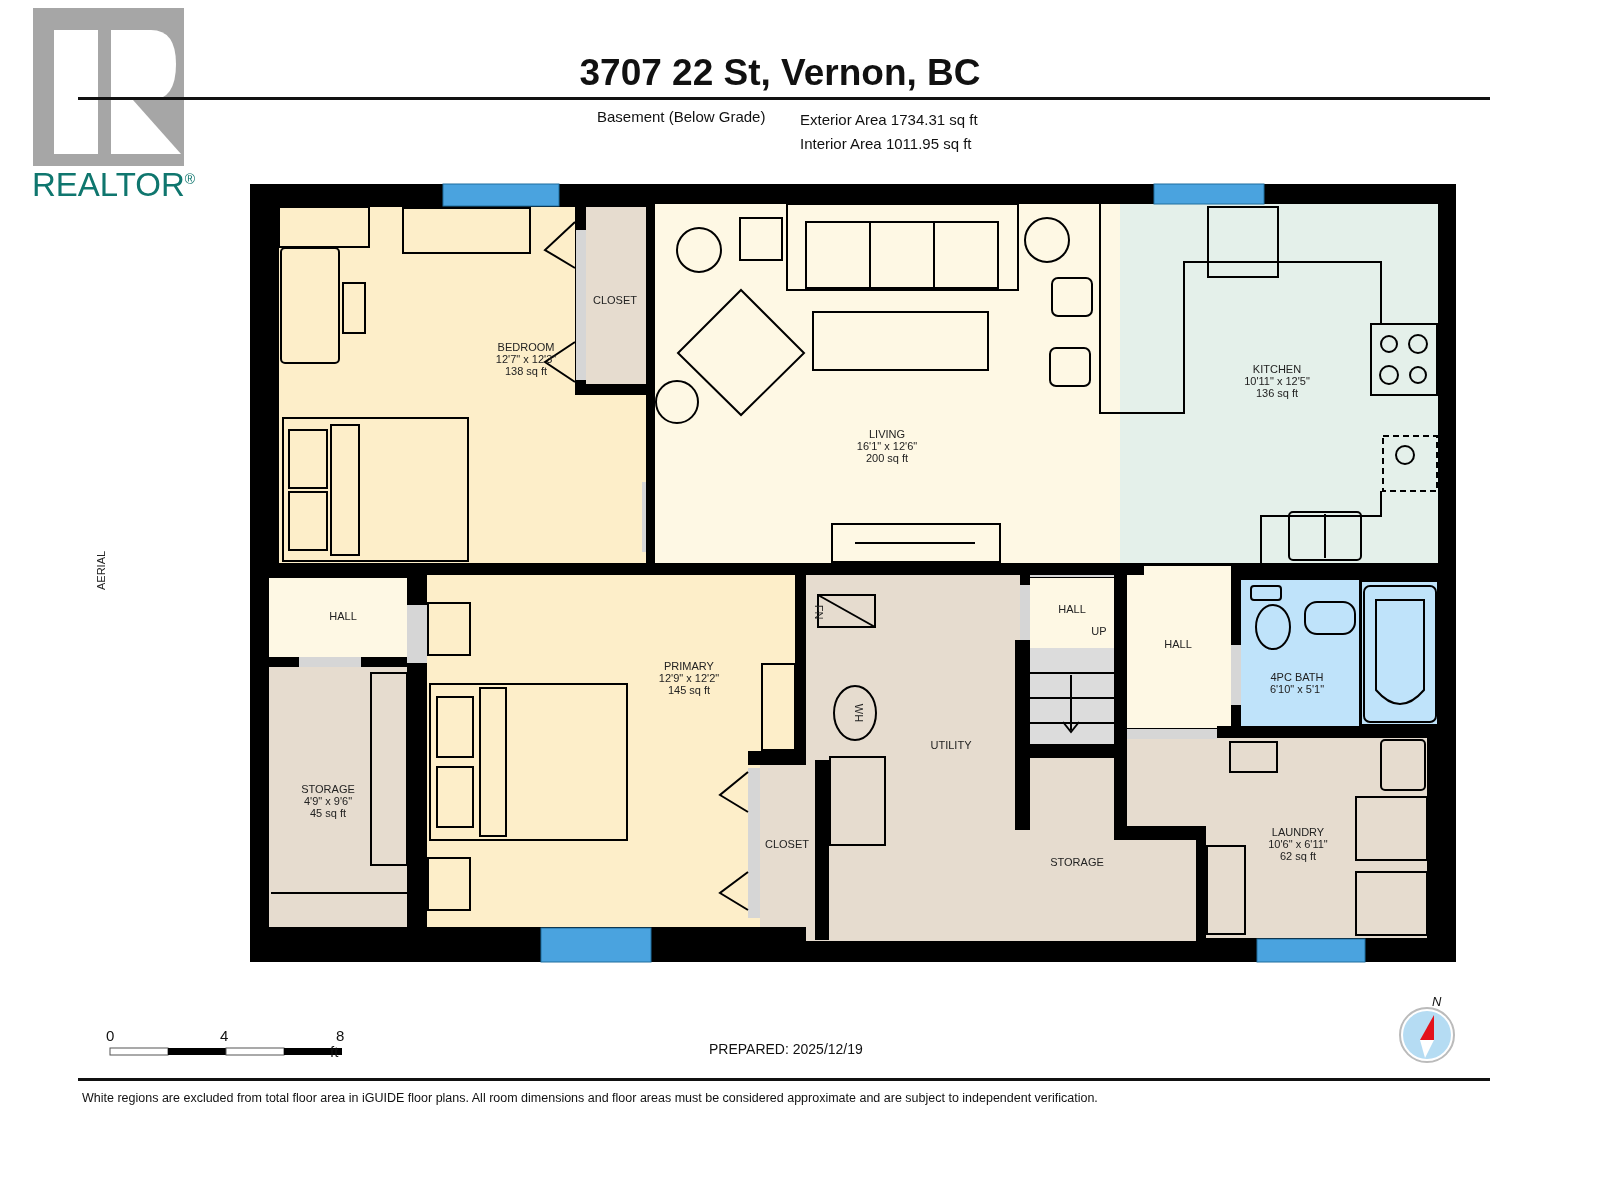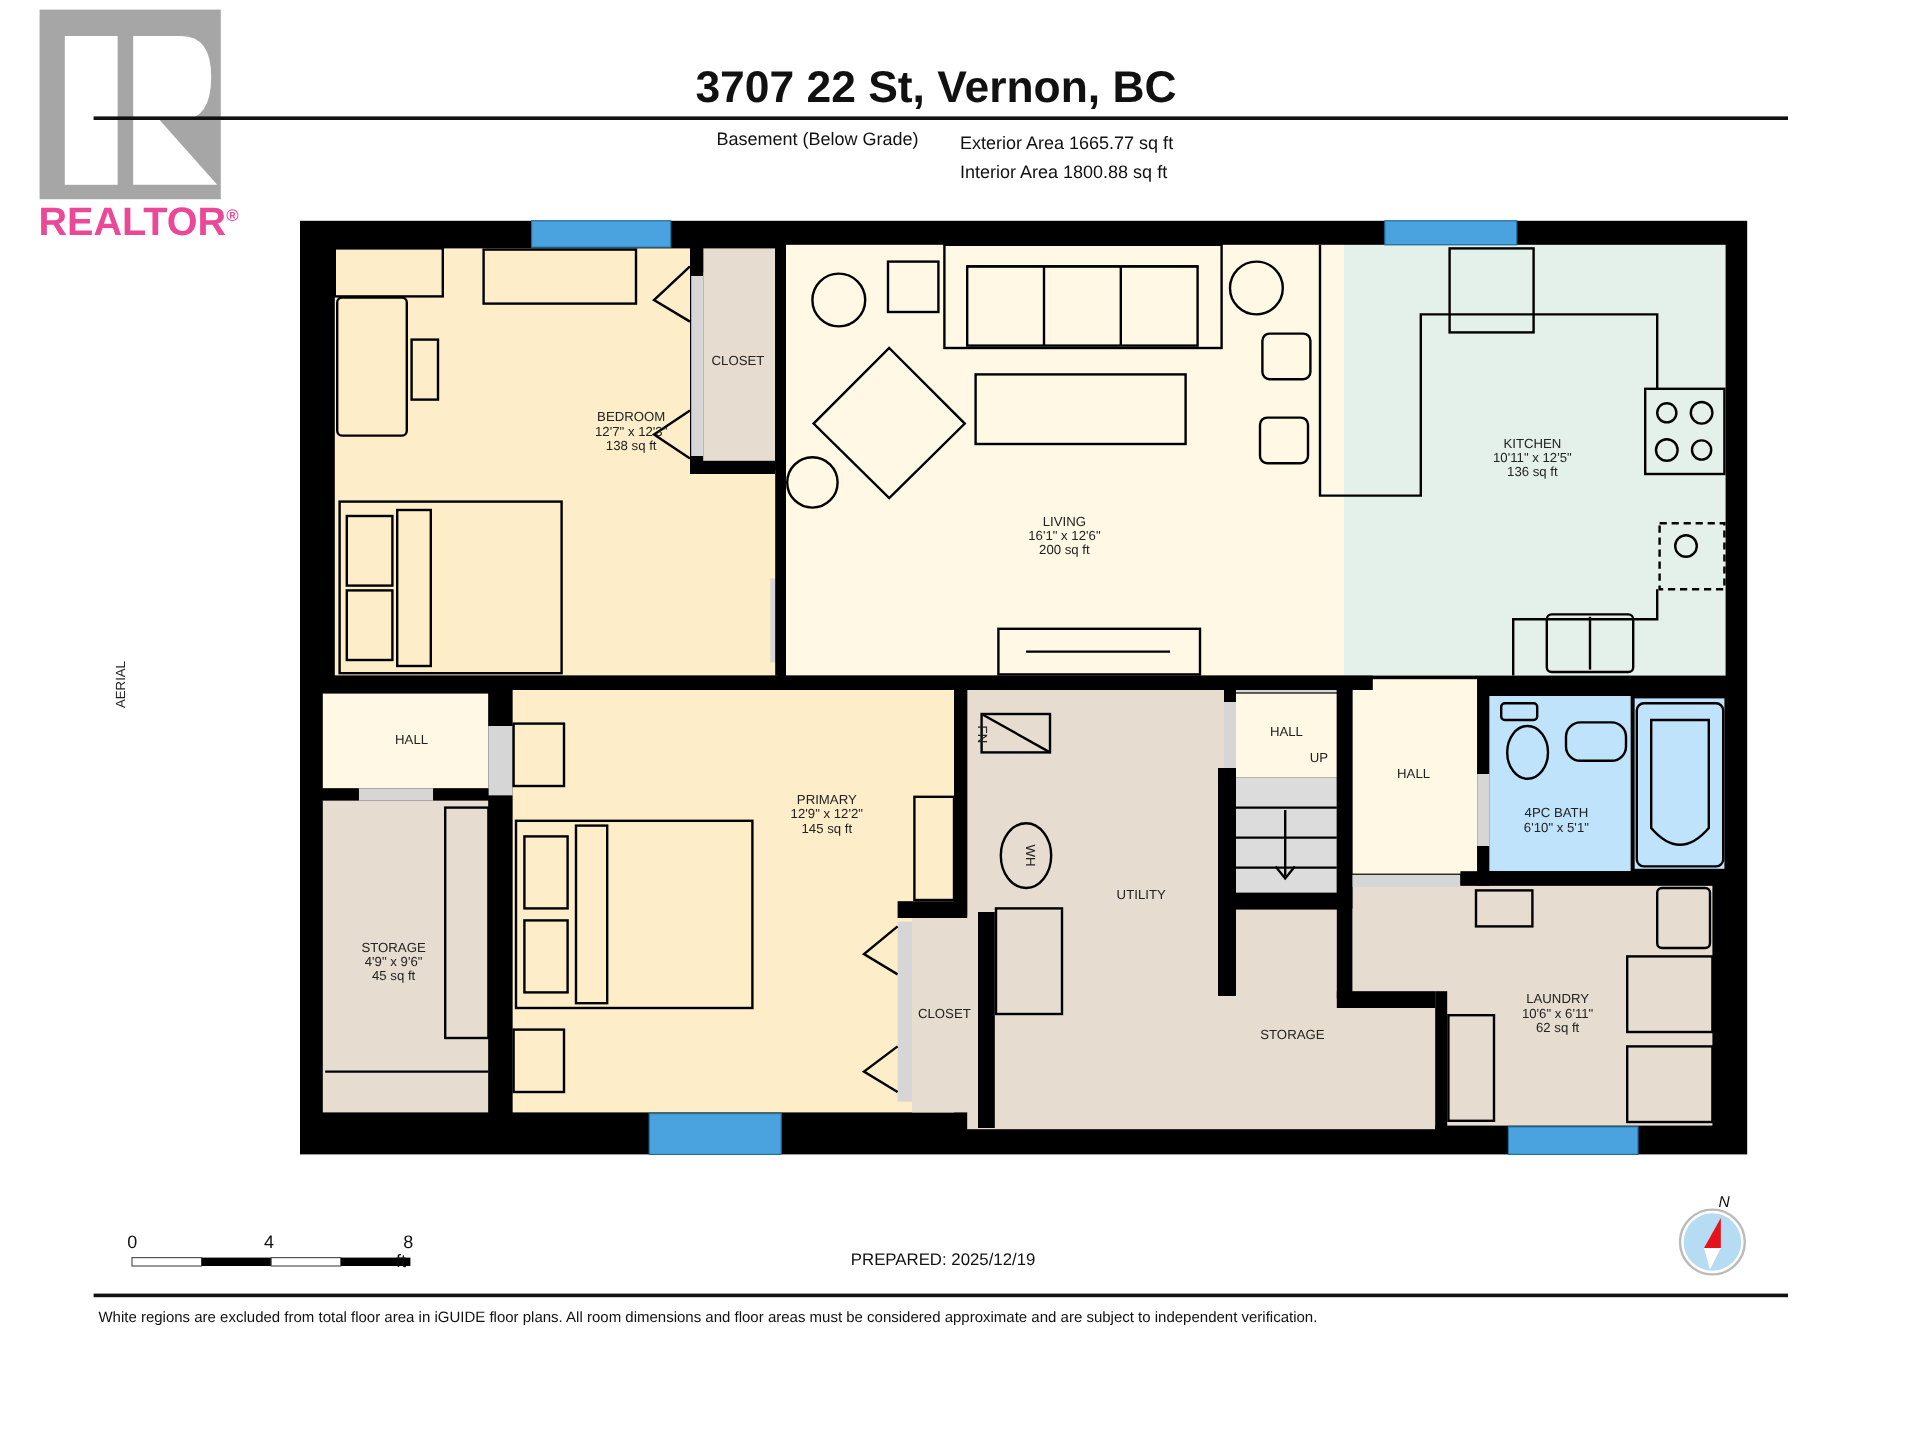--- a/index.html
+++ b/index.html
@@ -1,19 +1,19 @@
 <!DOCTYPE html>
 <html><head>
 <meta charset="utf-8">
 <style>
   html,body{margin:0;padding:0;background:#fff;}
   body{width:1600px;height:1200px;position:relative;overflow:hidden;font-family:"Liberation Sans",sans-serif;color:#111;}
   .abs{position:absolute;}
   .logo-box{left:33px;top:8px;width:151px;height:158px;background:#a6a6a6;}
-  .logo-text{left:32px;top:166px;font-size:33px;color:#ec4899;letter-spacing:0px;font-weight:bold;}
+  .logo-text{left:32px;top:166px;font-size:33px;color:#0f766e;letter-spacing:0px;}
   .title{left:500px;top:52px;width:560px;text-align:center;font-size:37px;font-weight:bold;}
   .rule-top{left:78px;top:97px;width:1412px;height:3px;background:#111;}
   .sub-level{left:597px;top:108px;font-size:15px;font-weight:normal;}
   .sub-area{left:800px;top:108px;font-size:15px;line-height:24px;}
   .plan{left:0;top:0;width:1600px;height:1200px;}
   .room-label{font-size:11px;text-anchor:middle;fill:#222;font-family:"Liberation Sans",sans-serif;}
   .aerial{left:95px;top:590px;font-size:11px;transform:rotate(-90deg);transform-origin:left top;color:#222;}
   .scale-lbl{font-size:15px;top:1027px;}
   .prepared{left:709px;top:1041px;font-size:14px;}
   .rule-bot{left:78px;top:1078px;width:1412px;height:3px;background:#111;}
@@ -29,22 +29,22 @@
     <path d="M78 22 H118 Q143 22 143 56 Q143 92 118 92 H78 Z" fill="#fff"></path>
     <polygon points="78,92 100,92 148,146 78,146" fill="#fff"></polygon>
   </svg>
 </div>
 <div class="abs logo-text"><span>REALTOR</span><sup style="font-size:14px">®</sup></div>
 
 <div class="abs title">3707 22 St, Vernon, BC</div>
 <div class="abs rule-top"></div>
 <div class="abs sub-level">Basement (Below Grade)</div>
 <div class="abs sub-area">
-  <div>Exterior Area 1665.77 sq ft</div>
-  <div>Interior Area 1800.88 sq ft</div>
+  <div>Exterior Area 1734.31 sq ft</div>
+  <div>Interior Area 1011.95 sq ft</div>
 </div>
 
 <div class="abs aerial">AERIAL</div>
 
 <svg class="abs plan" viewBox="0 0 1600 1200">
 
   <rect x="250" y="184" width="1206" height="778" fill="#000"></rect>
 
   <rect x="279" y="207" width="296" height="356" fill="#fdeec9"></rect>
   <rect x="575" y="392" width="73" height="171" fill="#fdeec9"></rect>

